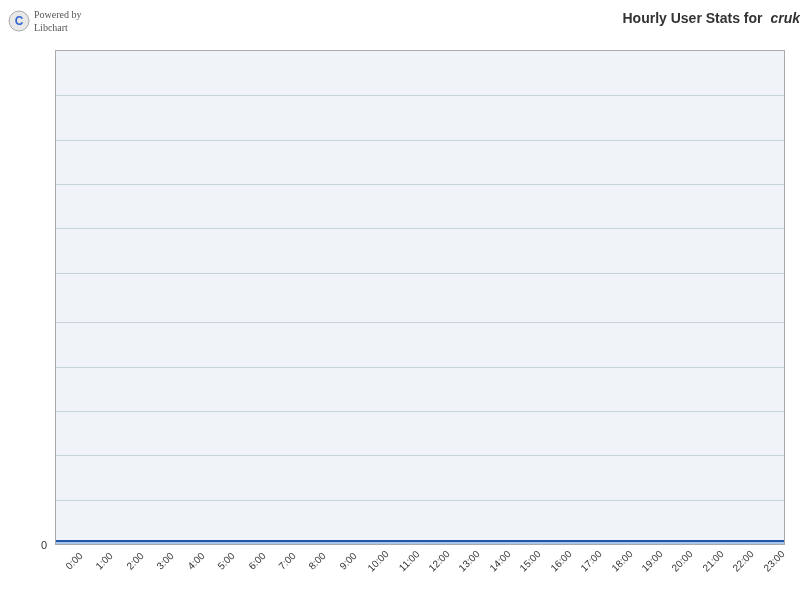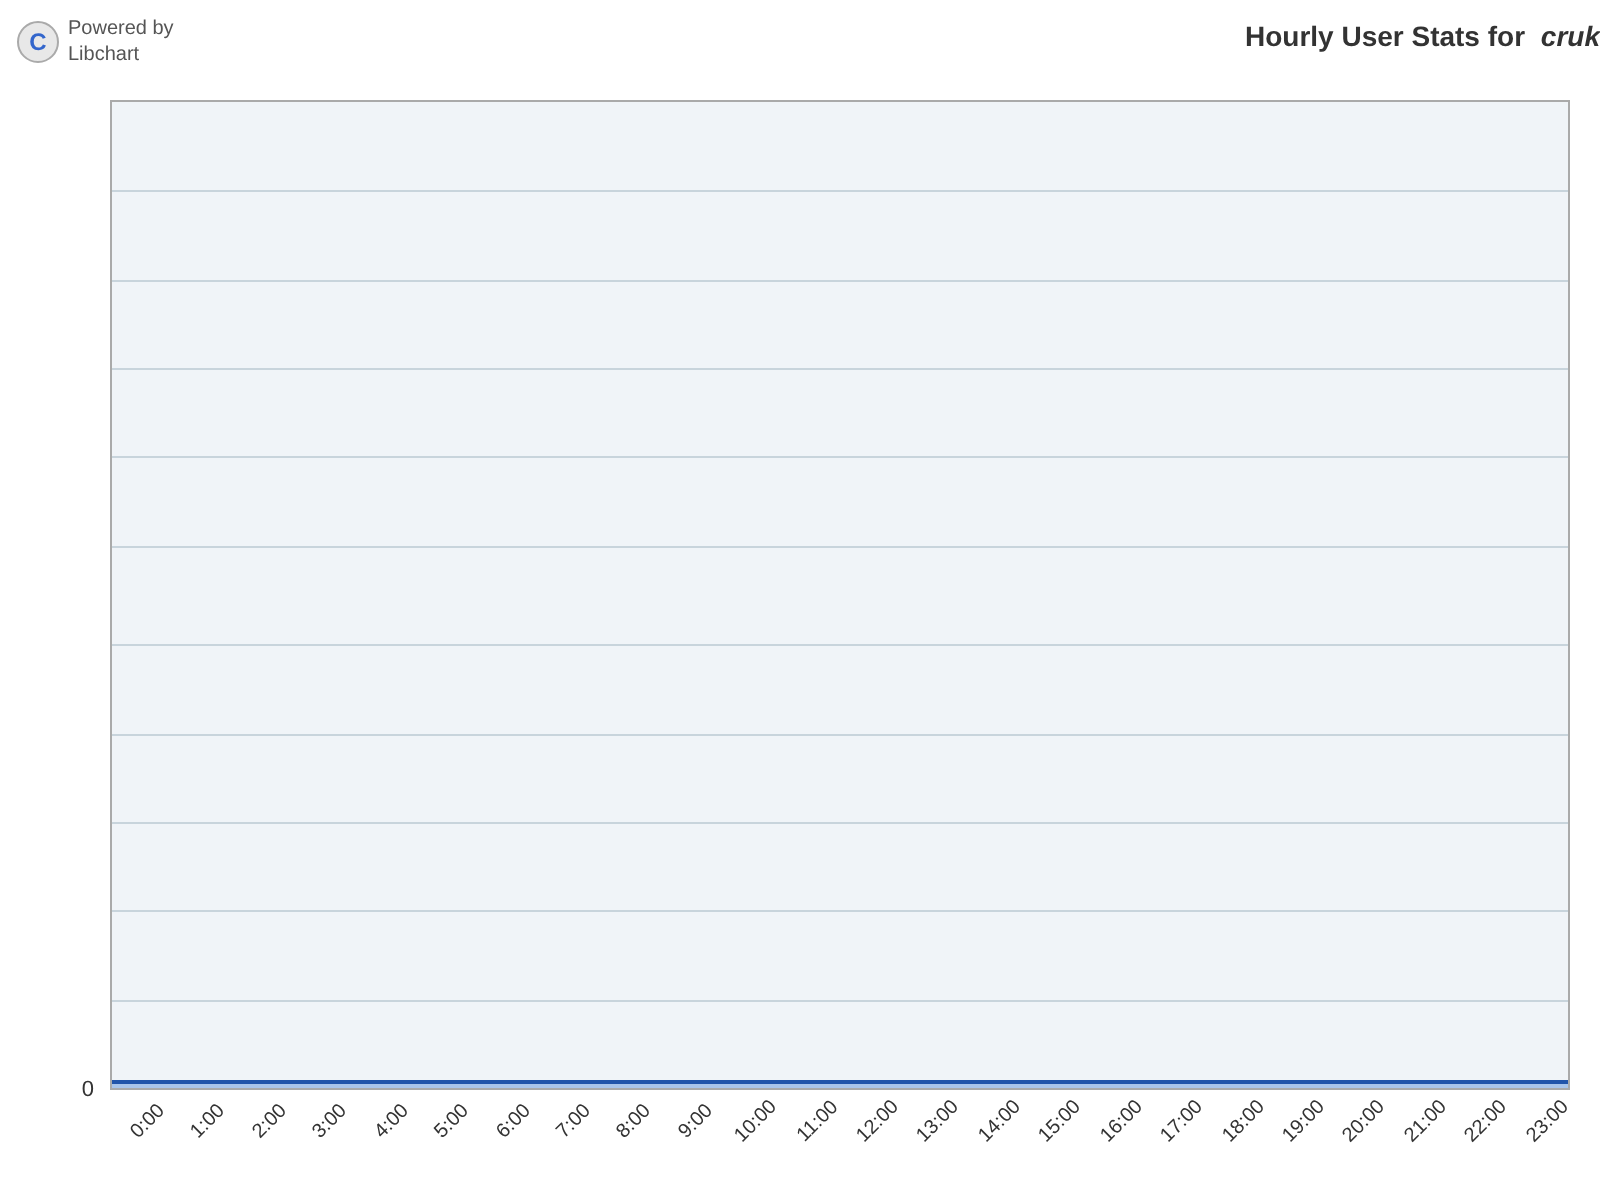--- a/index.html
+++ b/index.html
@@ -25,20 +25,21 @@
       gap: 4px;
     }
     .libchart-logo {
       width: 22px;
       height: 22px;
     }
     .powered-by-text {
       font-size: 10px;
       color: #555;
       line-height: 1.3;
+      font-family: Liberation Serif, serif;
     }
     .chart-title {
       text-align: right;
       font-size: 14px;
       font-weight: bold;
       color: #333;
       padding-top: 10px;
       padding-bottom: 5px;
     }
     .chart-container {

